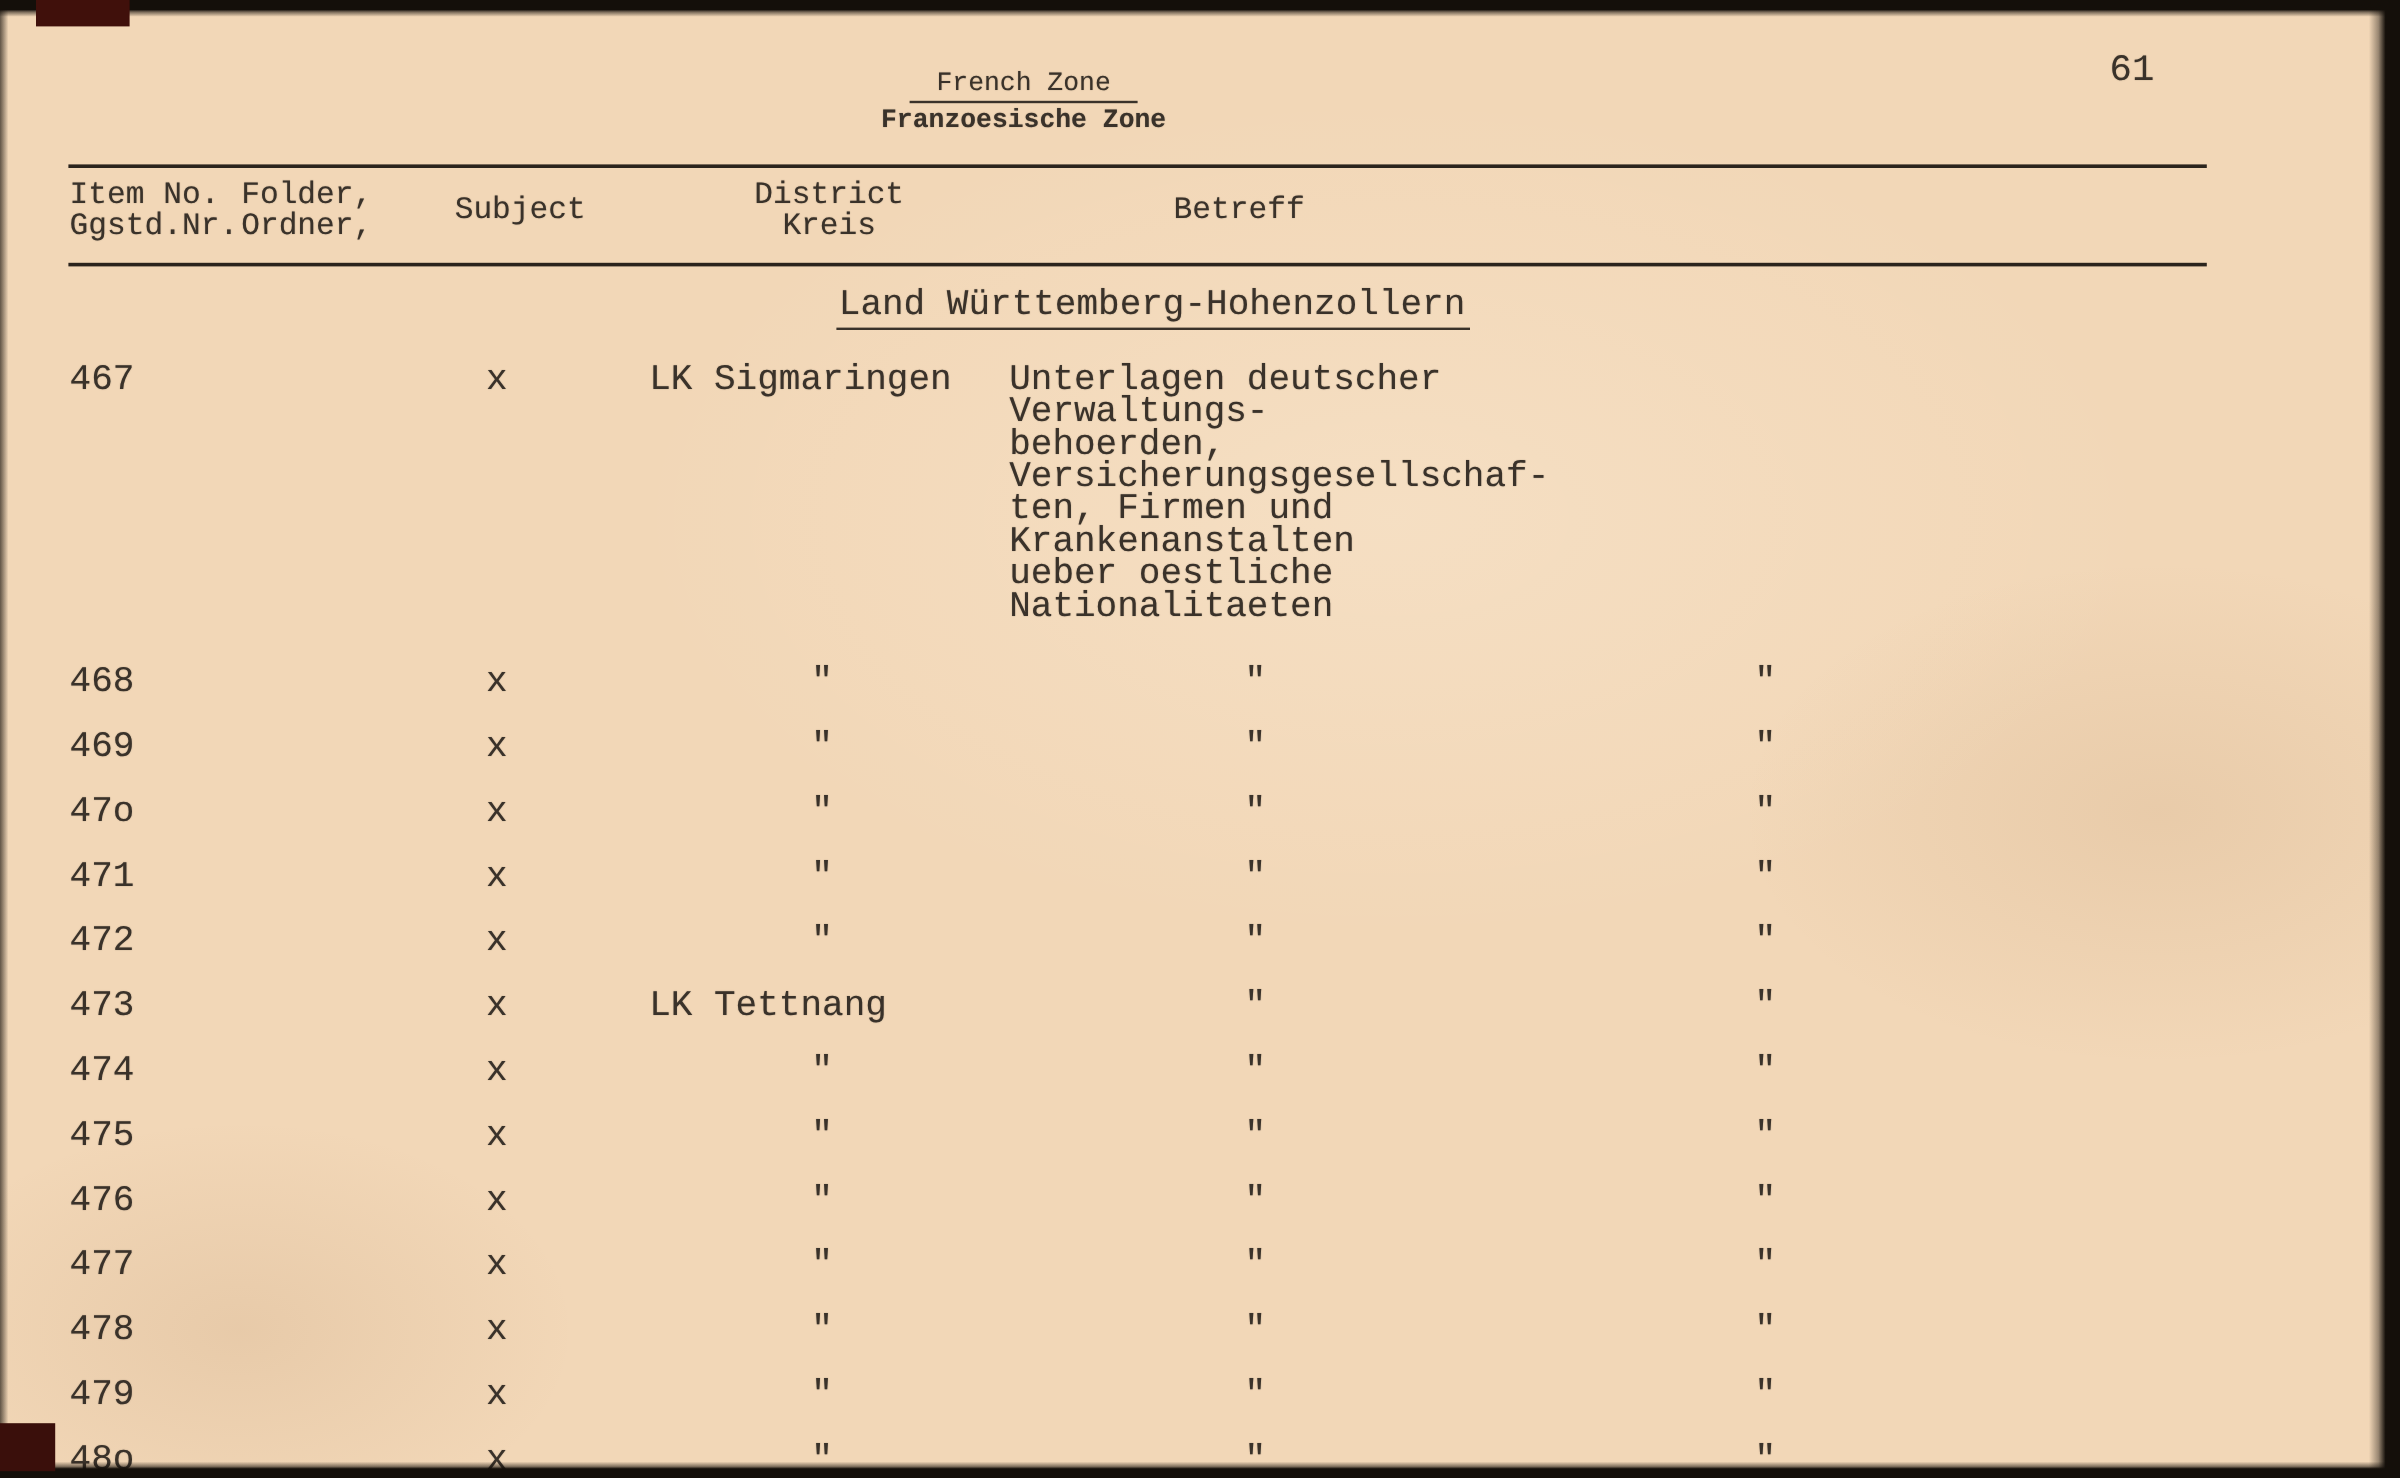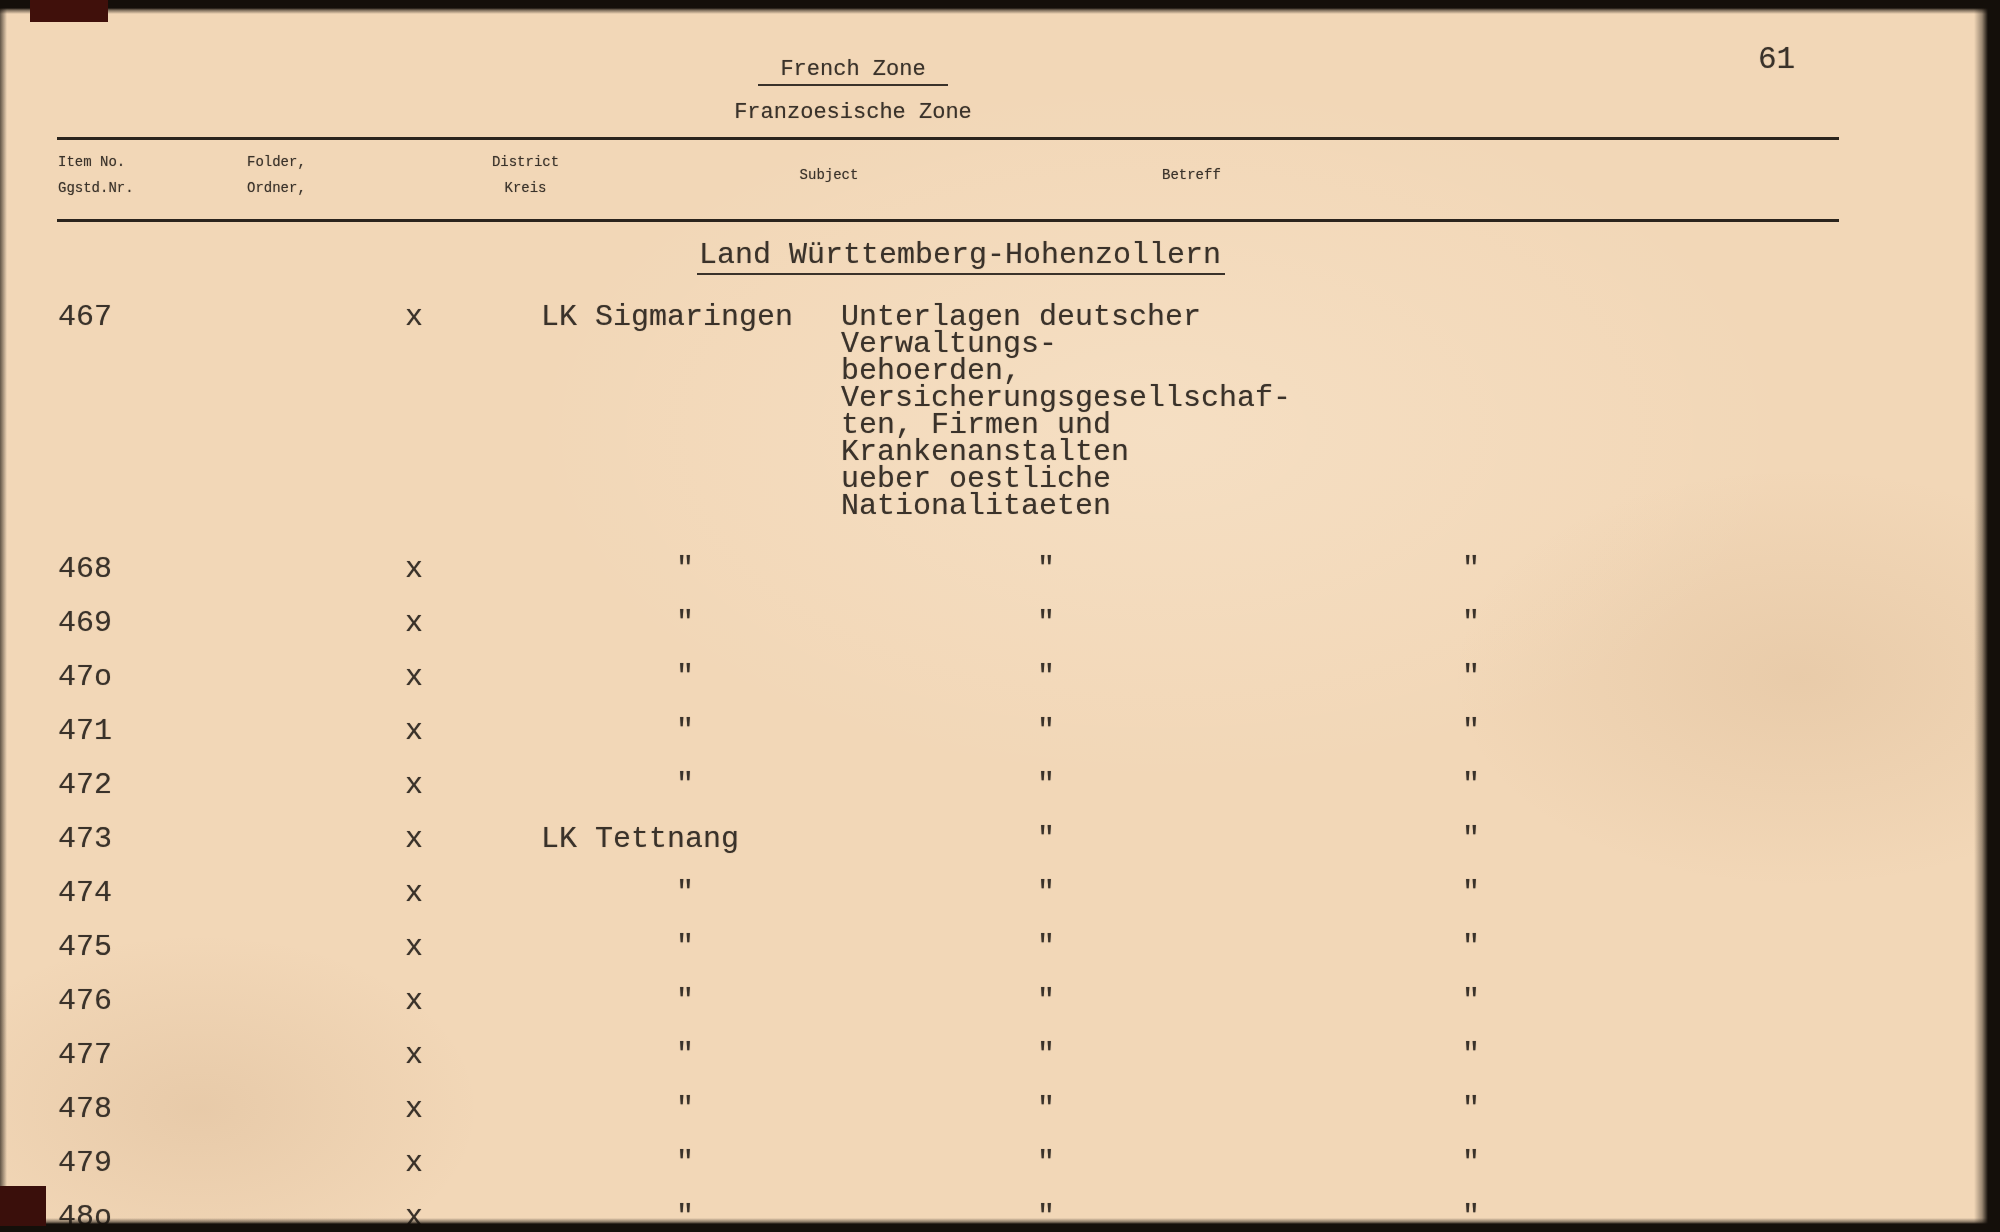--- a/index.html
+++ b/index.html
@@ -35,32 +35,32 @@
     background:linear-gradient(to right,rgba(20,15,10,0.65),rgba(20,15,10,0) 7px);}
   .corner-tl{top:0;left:30px;width:78px;height:22px;background:#40100b;}
   .corner-bl{bottom:6px;left:0;width:46px;height:40px;background:#3a0f0b;}
 
   
   .page-number{position:absolute;left:1758px;top:42px;font-size:31px;}
 
   
   .title-block{position:absolute;left:688px;top:56px;width:330px;text-align:center;font-size:22px;line-height:27px;}
   .title-en{display:inline-block;border-bottom:2px solid var(--ink);padding:0 22px 1px 22px;}
-  .title-de{margin-top:13px;}
+  .title-de{margin-top:1px;font-weight:bold;}
 
   
   .rule{position:absolute;left:57px;width:1782px;height:3px;background:var(--rule);}
   .rule-top{top:137px;}
   .rule-bottom{top:219px;}
 
   
   .grid-row{display:grid;grid-template-columns:143px 125px 215px 300px 440px 557px;}
 
   
-  .header-row{position:absolute;left:58px;top:149px;width:1780px;font-size:14px;line-height:26px;gap:46px;}
+  .header-row{position:absolute;left:58px;top:149px;width:1780px;font-size:26px;line-height:26px;}
   .hc div{white-space:nowrap;}
   .hc-district{text-align:center;}
   .hc-subject{padding-top:13px;text-align:center;}
   .hc-betreff{padding-top:13px;padding-left:137px;font-family:Liberation Mono, monospace;}
 
   
   .section-heading{position:absolute;left:697px;top:238px;font-size:30px;}
   .section-heading span{border-bottom:2px solid var(--ink);padding:0 4px 1px 2px;}
 
   
@@ -95,26 +95,26 @@
 
 <div class="header-row grid-row txt">
   <div class="hc">
     <div>Item No.</div>
     <div>Ggstd.Nr.</div>
   </div>
   <div class="hc">
     <div>Folder,</div>
     <div>Ordner,</div>
   </div>
+  <div class="hc hc-subject">
+    <div>Subject</div>
+  </div>
   <div class="hc hc-district">
     <div>District</div>
     <div>Kreis</div>
-  </div>
-  <div class="hc hc-subject">
-    <div>Subject</div>
   </div>
   <div class="hc hc-betreff">
     <div>Betreff</div>
   </div>
 </div>
 
 <div class="section-heading txt">
   <span>Land Württemberg-Hohenzollern</span>
 </div>
 

